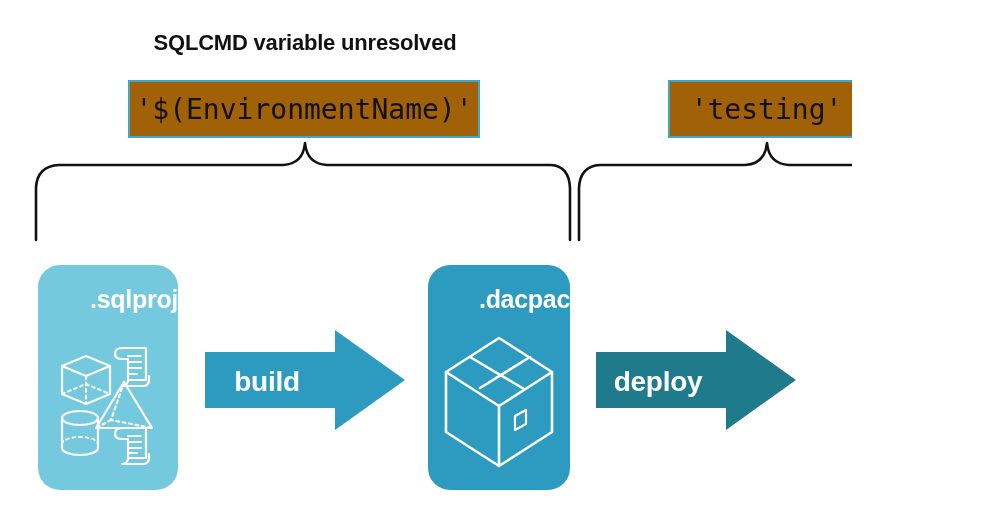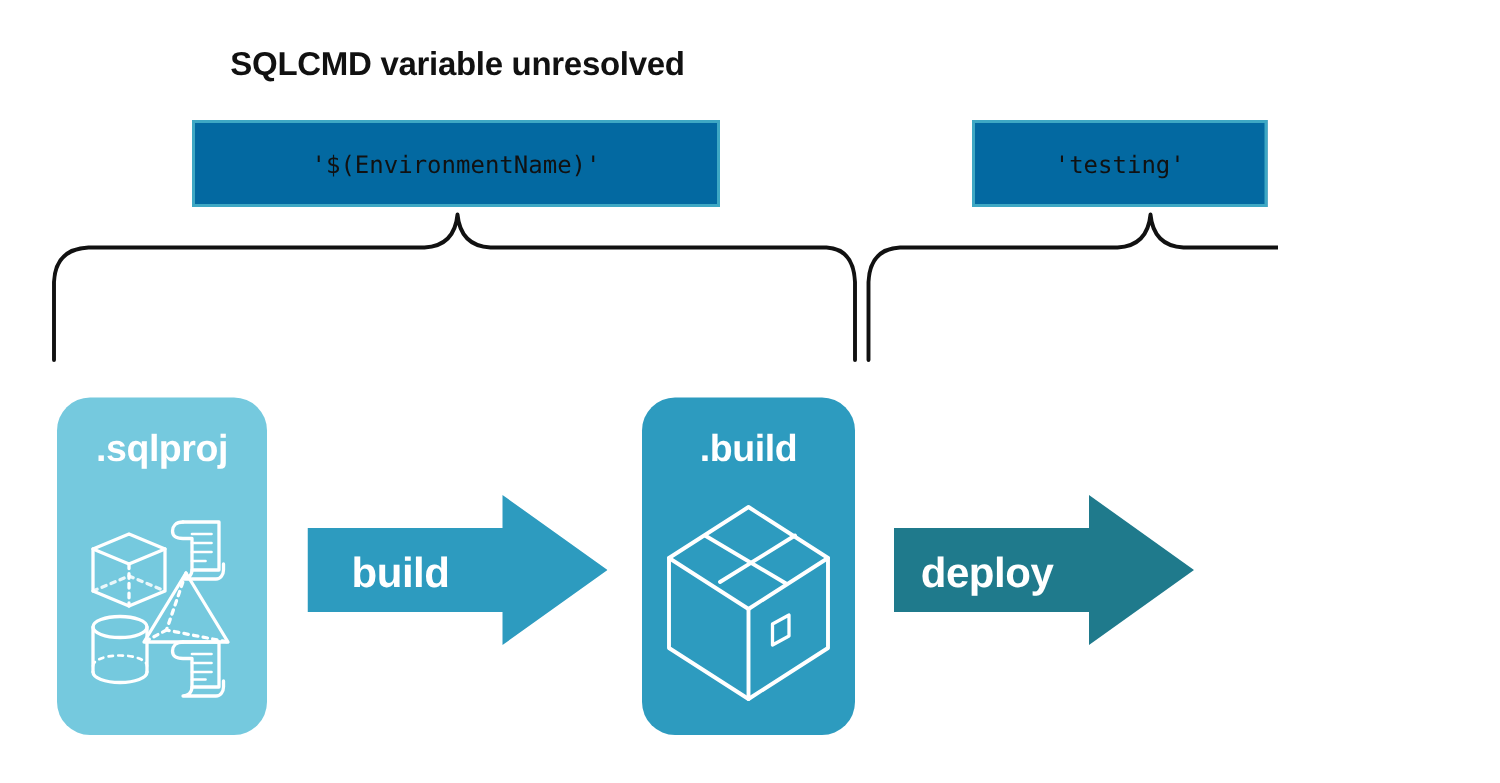--- a/index.html
+++ b/index.html
@@ -29,50 +29,50 @@
     white-space: nowrap;
     text-align: center;
   }
   #title-left  { left: 0px;   top: 30px; width: 610px; }
   #title-right { left: 560px; top: 30px; width: 415px; }
 
   
   .code-box {
     position: absolute;
     box-sizing: border-box;
-    background: #0369a1;
+    background: #a16207;
     border: 2px solid #3EA8C4;
     display: flex;
     align-items: center;
     justify-content: center;
     font-family: "DejaVu Sans Mono", monospace;
-    font-size: 16px;
+    font-size: 28px;
     color: #111111;
     letter-spacing: 0px;
     white-space: nowrap;
   }
   #code-left  { left: 128px; top: 80px; width: 352px; height: 58px; }
-  #code-right { left: 648px; top: 80px; width: 197px; height: 58px; }
+  #code-right { left: 668px; top: 80px; width: 197px; height: 58px; }
 
   
   #braces {
     position: absolute;
     left: 0;
     top: 140px;
     width: 1000px;
     height: 110px;
   }
 
   
   .stage {
     position: absolute;
     border-radius: 22px;
     display: flex;
     flex-direction: column;
-    align-items: center;
+    align-items: flex-end;
   }
   .stage-label {
     font-family: "Liberation Sans", sans-serif;
     font-weight: bold;
     font-size: 25px;
     color: #ffffff;
     margin-top: 20px;
     white-space: nowrap;
     letter-spacing: -0.3px;
   }
@@ -179,21 +179,21 @@
       </svg>
     </div>
   </div>
 
   <svg class="arrow" id="arrow-build" viewBox="0 0 200 100">
     <path d="M 0,22 L 130,22 L 130,0 L 200,50 L 130,100 L 130,78 L 0,78 Z" fill="#2D9BBF"></path>
     <text class="arrow-label" x="62" y="61" text-anchor="middle">build</text>
   </svg>
 
   <div class="stage" id="stage-dacpac">
-    <div class="stage-label">.build</div>
+    <div class="stage-label">.dacpac</div>
     <div class="stage-art">
       <svg width="118" height="140" viewBox="0 0 118 140" fill="none" stroke="#ffffff" stroke-width="2.6" stroke-linecap="round" stroke-linejoin="round">
         <g>
 
           <path d="M 59,6 L 112,40 L 112,100 L 59,134 L 6,100 L 6,40 Z"></path>
 
           <path d="M 59,74 L 59,134"></path>
 
           <path d="M 6,40 L 59,74 L 112,40"></path>
 

